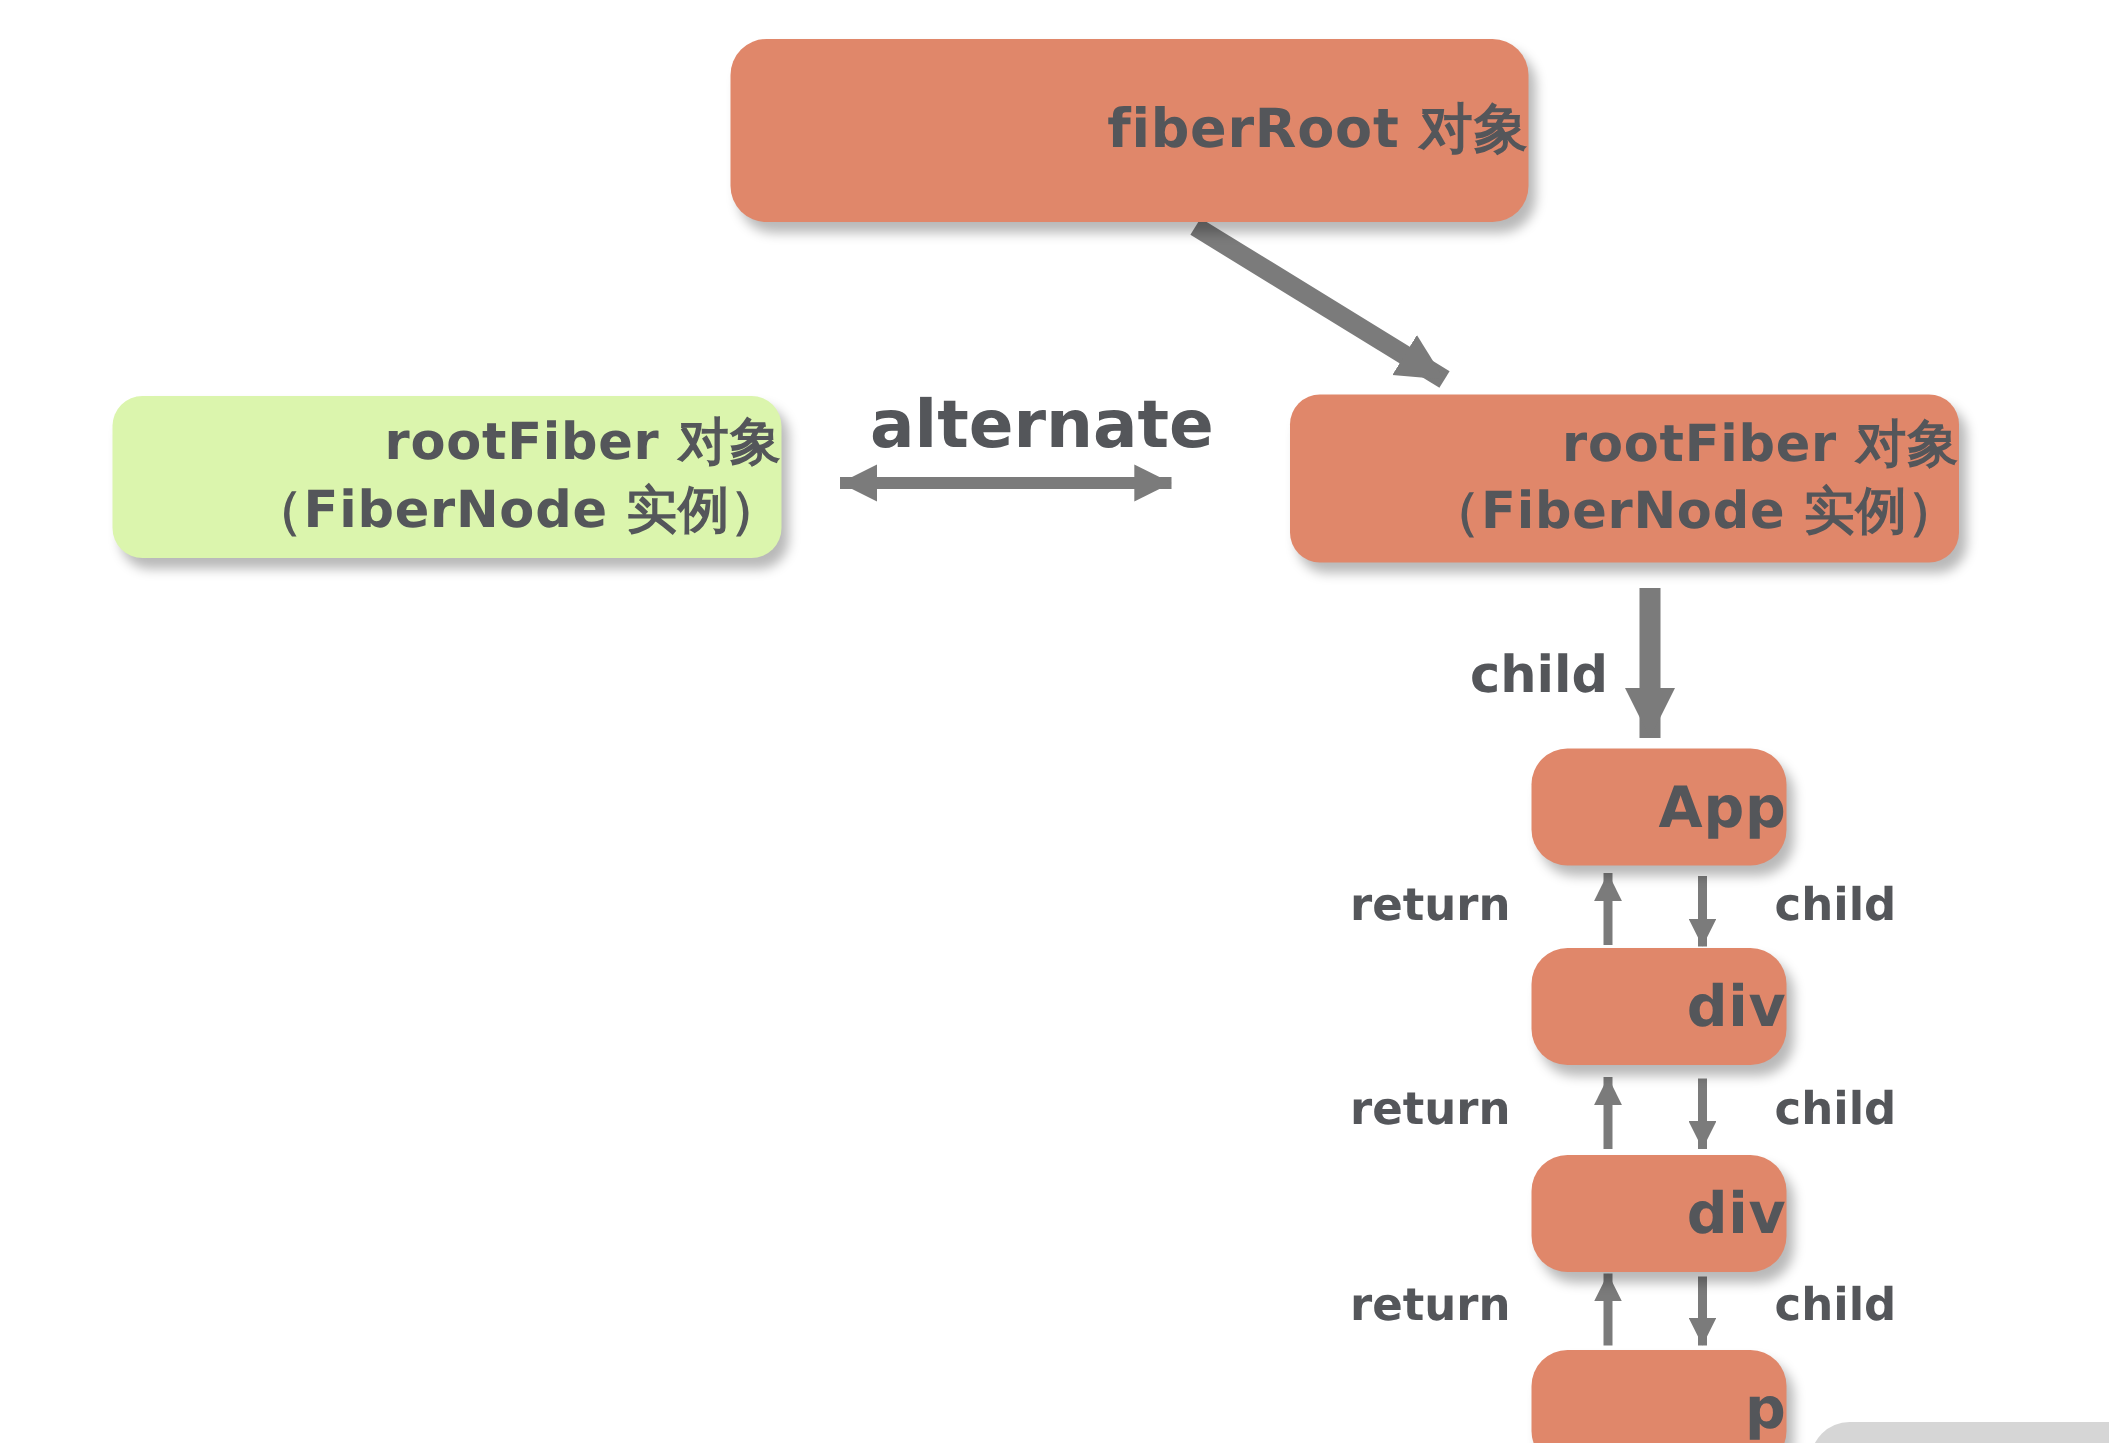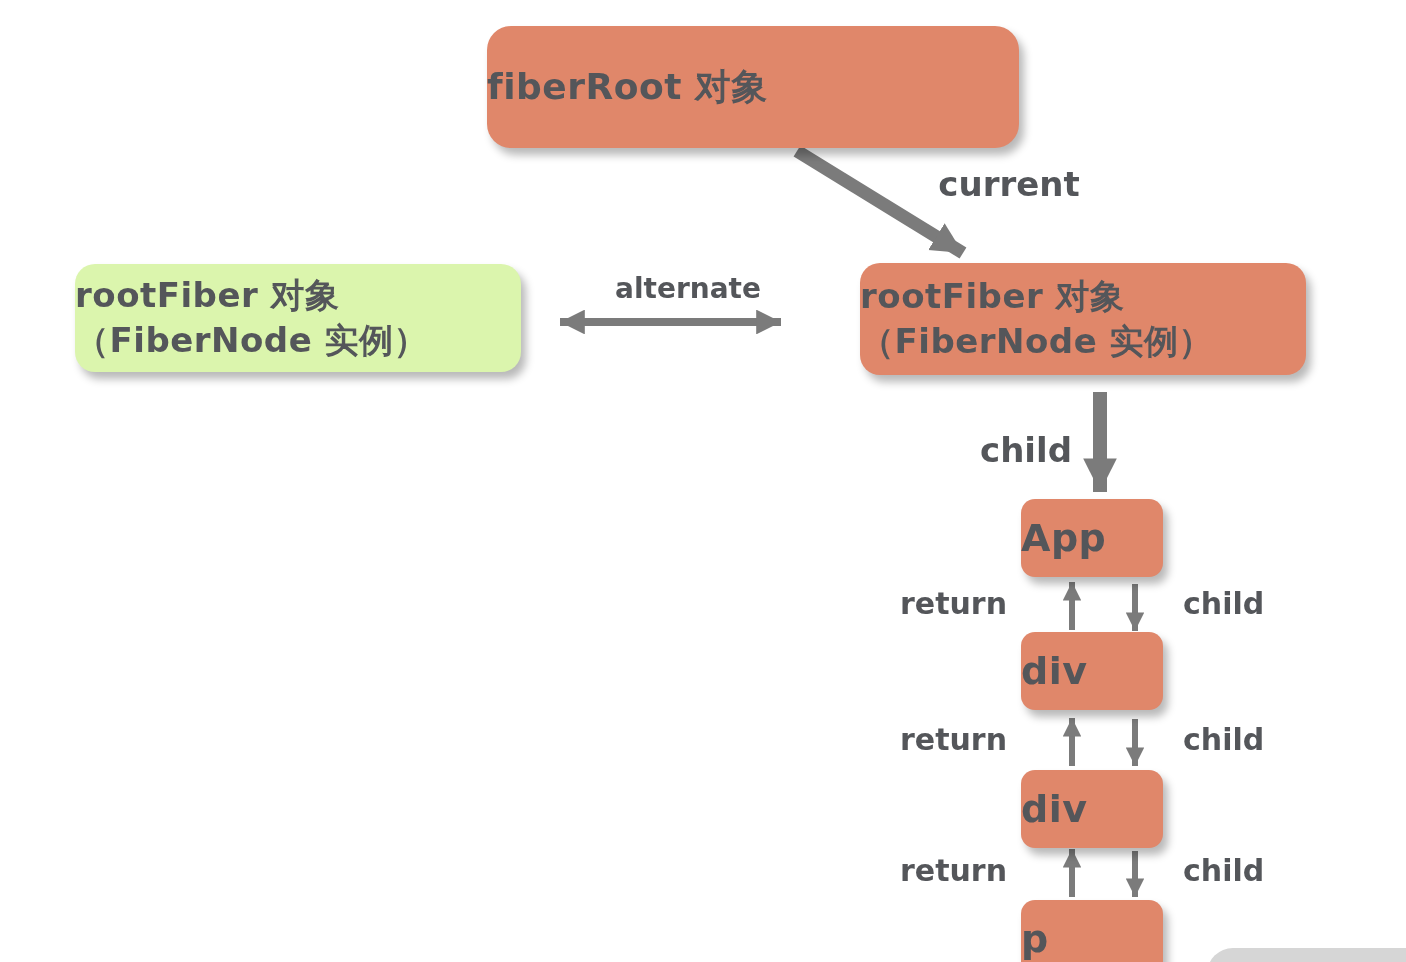--- a/index.html
+++ b/index.html
@@ -14,56 +14,56 @@
     overflow: hidden;
     background: #ffffff;
     font-family: "DejaVu Sans", "Liberation Sans", sans-serif;
     font-weight: bold;
     color: #54565a;
   }
   .node {
     position: absolute;
     display: flex;
     flex-direction: column;
-    align-items: flex-start;
+    align-items: flex-end;
     justify-content: center;
     text-align: center;
     border-radius: 20px;
     box-shadow: 5px 7px 8px rgba(0,0,0,0.28);
     line-height: 1.32;
     letter-spacing: 0.5px;
   }
   .orange { background: #e0876a; }
   .green  { background: #dbf5ad; }
   .gray   { background: #d6d6d6; box-shadow: none; }
 
   .node-fiberroot   { left: 487px; top: 26px;  width: 532px; height: 122px; font-size: 36px; border-radius: 24px; }
   .node-rootfiber-l { left: 75px;  top: 264px; width: 446px; height: 108px; font-size: 34px; }
   .node-rootfiber-r { left: 860px; top: 263px; width: 446px; height: 112px; font-size: 34px; }
 
   .tree-node {
     left: 1021px;
-    width: 142px;
+    width: 170px;
     height: 78px;
     font-size: 38px;
-    border-radius: 14px;
+    border-radius: 24px;
   }
   .tree-app  { top: 499px; }
   .tree-div1 { top: 632px; }
   .tree-div2 { top: 770px; }
   .tree-p    { top: 900px; }
 
   .partial-box { left: 1207px; top: 948px; width: 290px; height: 80px; border-radius: 26px; }
 
   .edge-label {
     position: absolute;
     white-space: nowrap;
   }
   .lbl-current   { left: 904px;  top: 164px; width: 210px; text-align: center; font-size: 34px; }
-  .lbl-alternate { left: 580px;  top: 272px; width: 216px; text-align: center; font-size: 28px; }
+  .lbl-alternate { left: 580px;  top: 258px; width: 216px; text-align: center; font-size: 44px; }
   .lbl-child-root{ left: 942px;  top: 430px; width: 130px; text-align: right;  font-size: 34px; }
   .lbl-return    { left: 900px;  width: 157px; text-align: left; font-size: 30px; }
   .lbl-child     { left: 1183px; width: 130px; text-align: left;  font-size: 30px; }
   .row1 { top: 586px; }
   .row2 { top: 722px; }
   .row3 { top: 853px; }
 
   svg.arrows {
     position: absolute;
     left: 0; top: 0;
@@ -128,21 +128,20 @@
   <div class="node green node-rootfiber-l">
     <span>rootFiber 对象</span>
     <span>（FiberNode 实例）</span>
   </div>
 
   <div class="node orange node-rootfiber-r">
     <span>rootFiber 对象</span>
     <span>（FiberNode 实例）</span>
   </div>
 
-  <div class="edge-label lbl-current">current</div>
   <div class="edge-label lbl-alternate">alternate</div>
   <div class="edge-label lbl-child-root">child</div>
 
   <div class="edge-label lbl-return row1">return</div>
   <div class="edge-label lbl-child row1">child</div>
   <div class="edge-label lbl-return row2">return</div>
   <div class="edge-label lbl-child row2">child</div>
   <div class="edge-label lbl-return row3">return</div>
   <div class="edge-label lbl-child row3">child</div>
 

